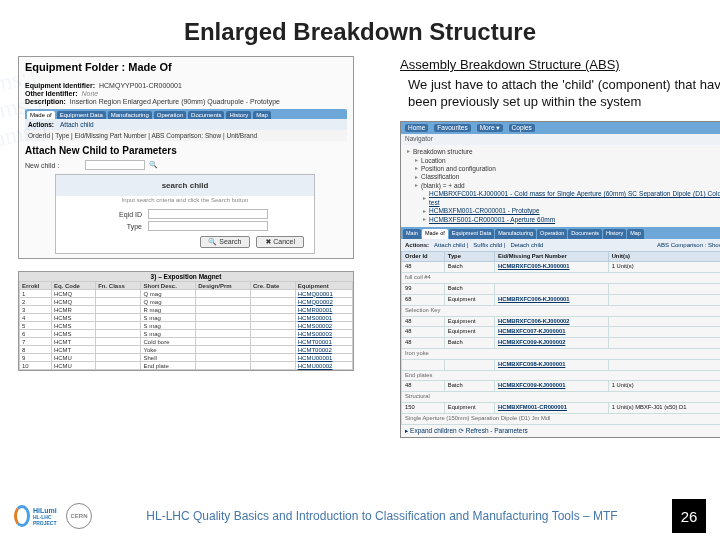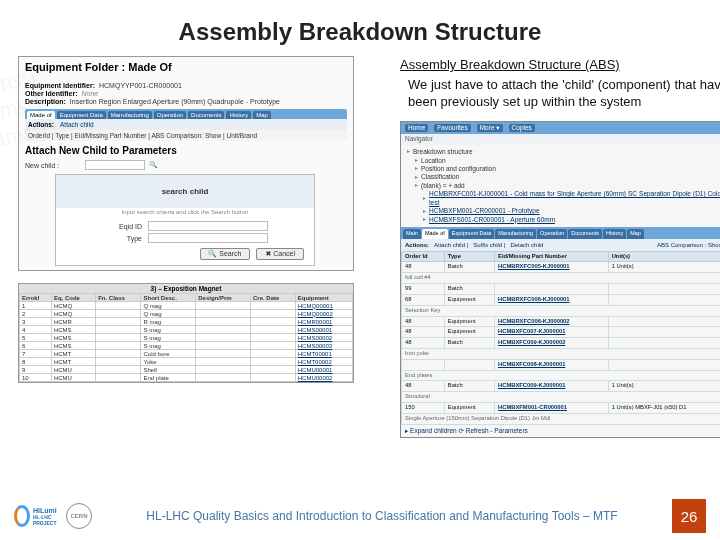--- a/index.html
+++ b/index.html
@@ -63,21 +63,21 @@
   .actionrow .act { color:#036; }
   .actionrow .hdr { font-weight:bold; color:#000;}
   .attach-title { font-weight:bold; font-size:10px; color:#000; margin:4px 0;}
   .attach-ctrls { display:flex; gap:4px; align-items:center;}
   .attach-ctrls .field { border:1px solid #bbb; background:#fff; height:10px; width:60px;}
   .attach-ctrls .lbl { width:56px; text-align:left;}
   .search-panel {
     border:1px solid #bbb; background:#fff; margin:4px 0 0 30px;
     width: 260px;
   }
-  .search-head { background:#e8eef5; text-align:center; font-weight:bold; font-size:8px; padding:12px;}
+  .search-head { background:#e8eef5; text-align:center; font-weight:bold; font-size:8px; padding:6px;}
   .search-note { text-align:center; color:#888; font-size:6px; padding:1px 0 4px;}
   .search-row { display:flex; gap:6px; justify-content:center; align-items:center; margin:2px 0;}
   .search-row .lbl { width:40px; text-align:right;}
   .search-row .inp { border:1px solid #bbb; background:#fff; width:120px; height:10px;}
   .search-btns { display:flex; justify-content:flex-end; gap:6px; padding:3px 10px 5px;}
   .btn { border:1px solid #888; background:#eee; padding:1px 8px; font-size:7px; border-radius:2px;}
   
   .wide-table {
     margin-top:6px;
     border:1px solid #999;
@@ -143,31 +143,31 @@
     border-left-color:#e67e22; display:inline-block; margin-right:3px;
   }
   .logo.cern {
     border:1.5px solid #888; border-radius:50%; width:26px; height:26px;
     color:#888; font-size:6px; position:relative;
   }
   .footer-text {
     flex:1; text-align:center; font-size:12px; color:#4477aa;
   }
   .pagenum {
-    width:34px; height:34px; background:#c2410c; color:#fff;
+    width:34px; height:34px; background:#000000; color:#fff;
     display:flex; align-items:center; justify-content:center;
     font-size:15px;
   }
 </style>
 </head>
 <body>
 
 <div class="wm">ams;) ams;) ams;)</div>
 
-<div class="title">Assembly Breakdown Structure</div>
+<div class="title">Enlarged Breakdown Structure</div>
 
 <div class="content">
 
   <div class="left">
 
     <div class="shot">
       <div class="eq-folder-title">Equipment Folder : Made Of</div>
       <div class="eq-line">
           <b>Equipment Identifier:</b>
           <span>HCMQYYP001-CR000001</span>

